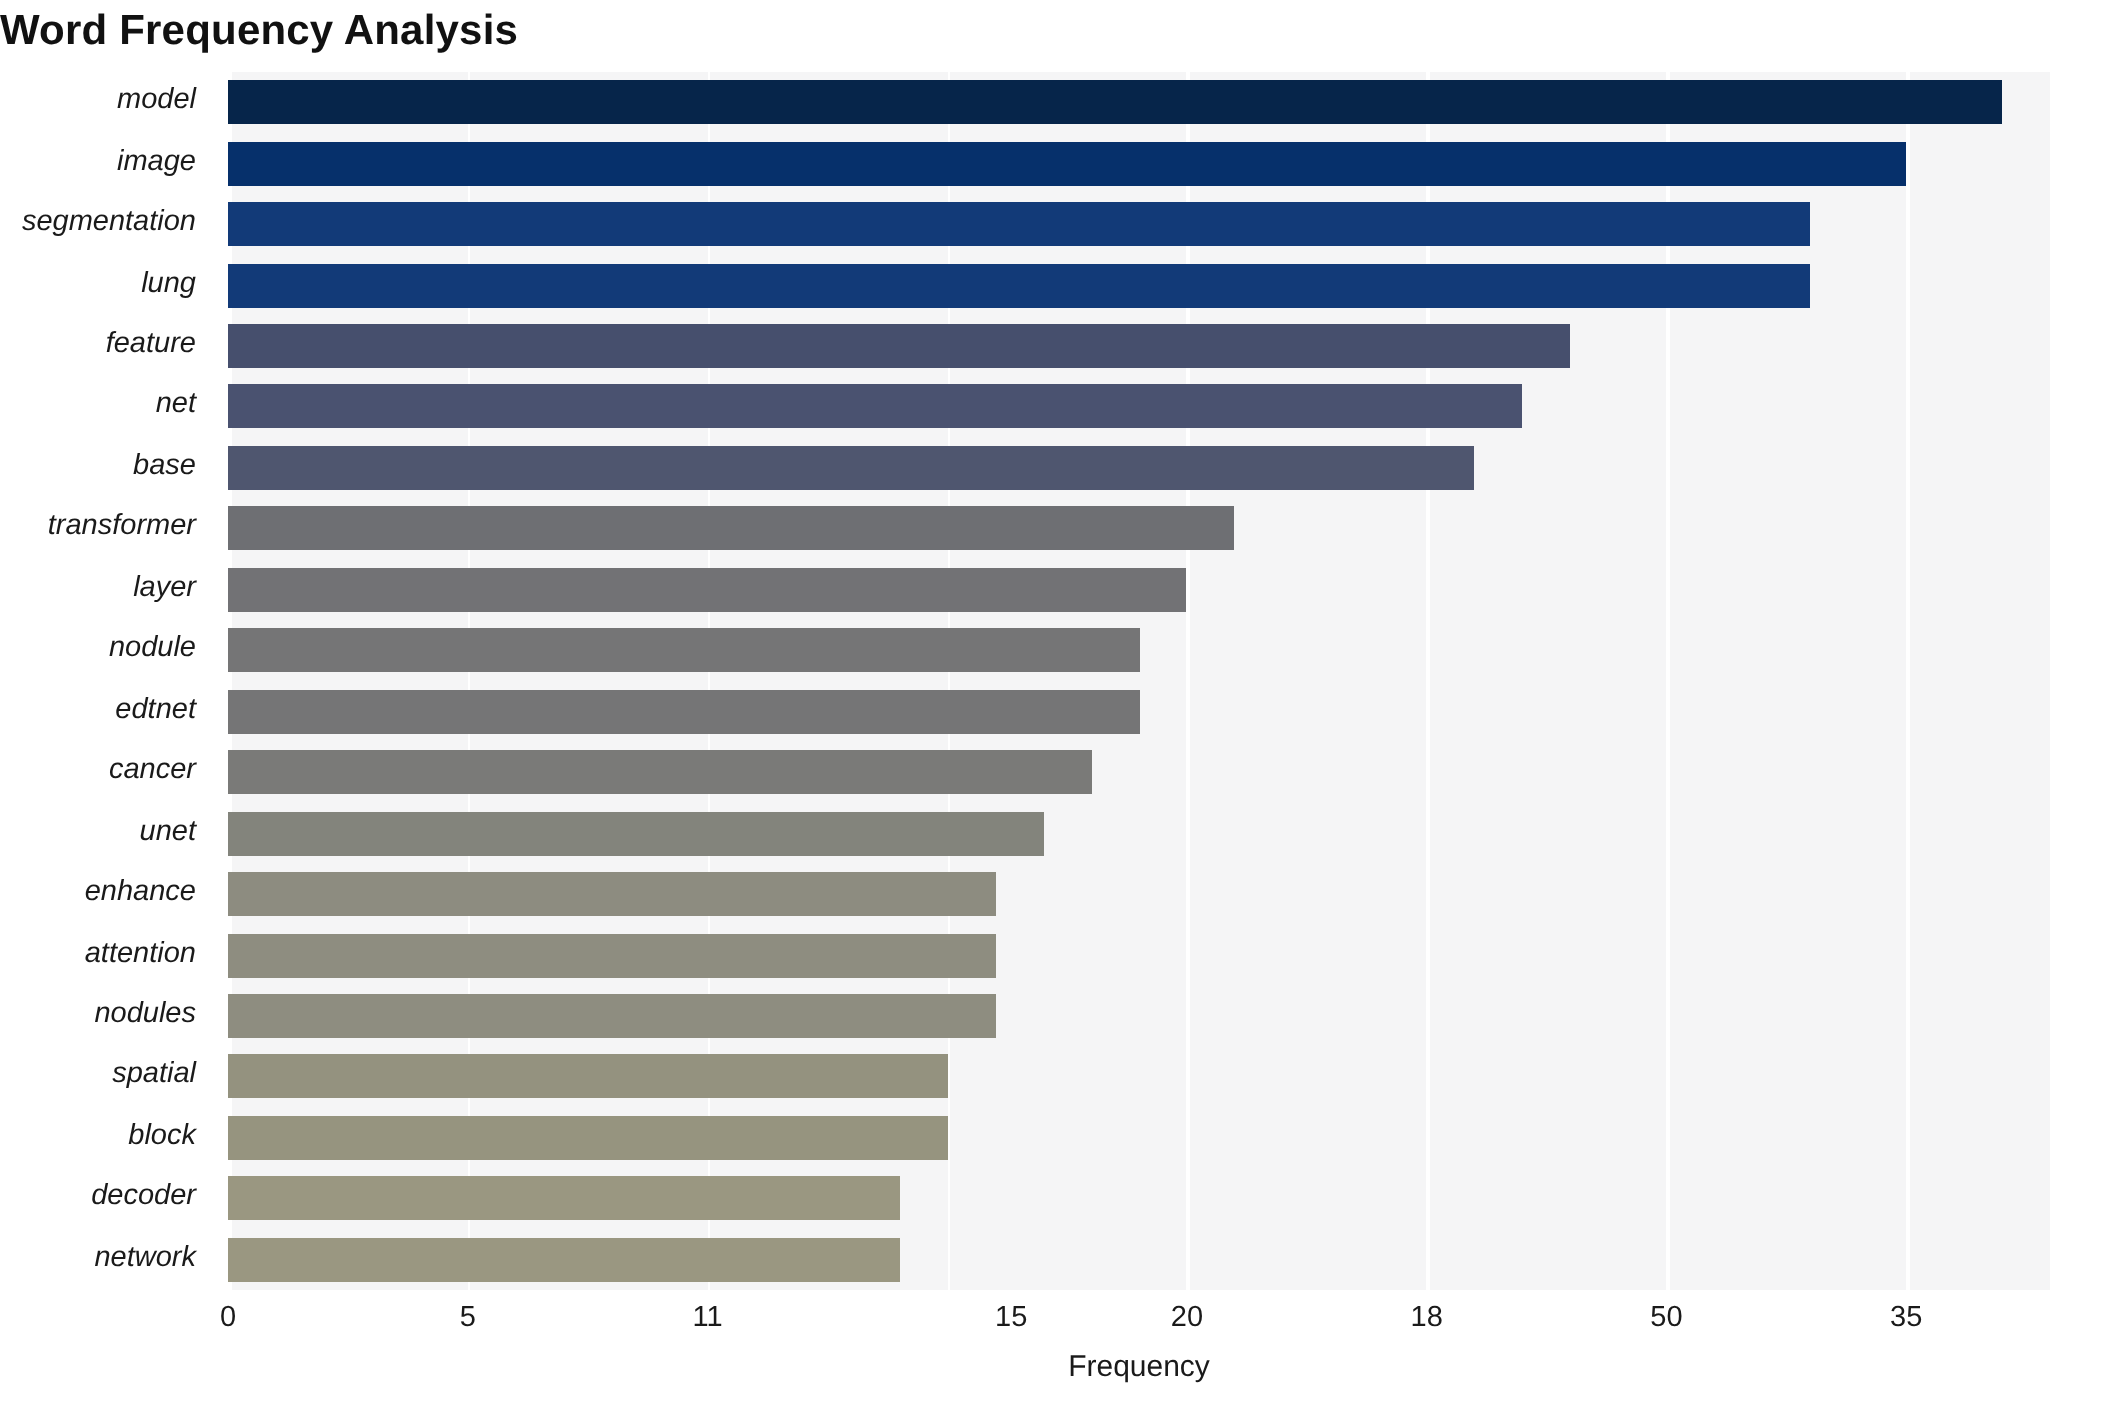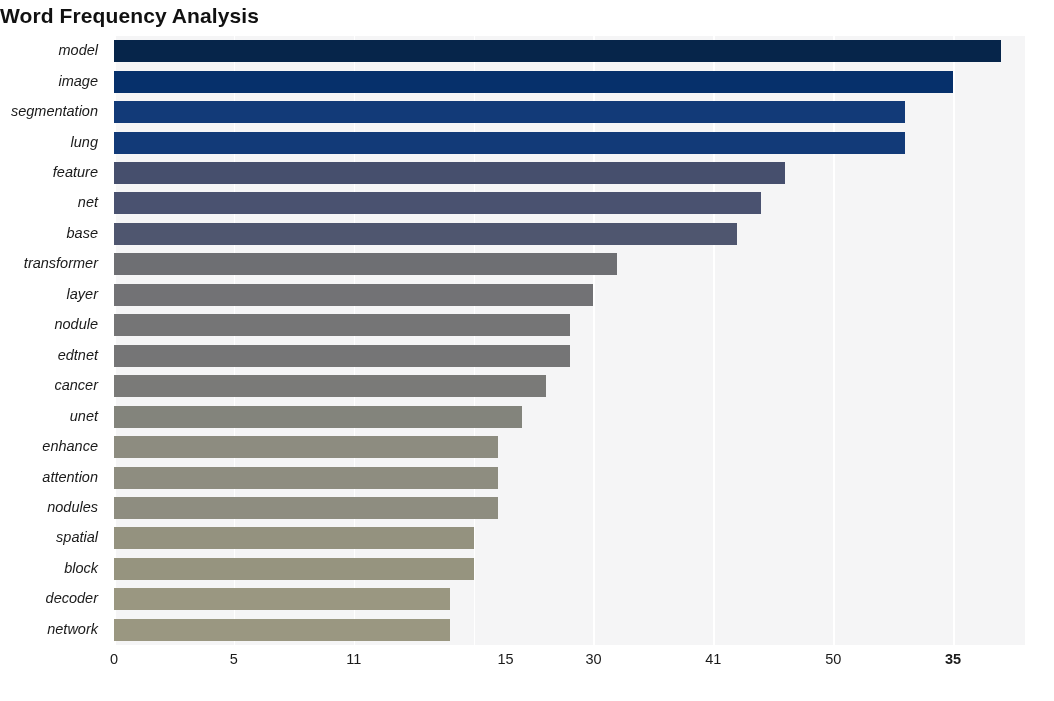--- a/index.html
+++ b/index.html
@@ -167,20 +167,21 @@
         <div class="bar" title="decoder: 14" style="width: 335.632px; height: 22px; top: 552.325px; background: rgb(154, 151, 129);"></div>
         <div class="bar" title="network: 14" style="width: 335.632px; height: 22px; top: 582.775px; background: rgb(154, 151, 129);"></div>
       </div>
   </div>
 
   <div id="x-axis">
       <div class="x-tick-label" style="left: 0px;">0</div>
       <div class="x-tick-label" style="left: 119.868px;">5</div>
       <div class="x-tick-label" style="left: 239.737px;">11</div>
       <div class="x-tick-label" style="left: 359.605px; margin-left: 32px;">15</div>
-      <div class="x-tick-label" style="left: 479.474px;">30</div>
-      <div class="x-tick-label" style="left: 599.342px;">41</div>
+      <div class="x-tick-label" style="left: 479.474px;">20</div>
+      <div class="x-tick-label" style="left: 599.342px;">18</div>
       <div class="x-tick-label" style="left: 719.211px;">50</div>
-      <div class="x-tick-label" style="left: 839.079px; font-weight: bold;">35</div>
+      <div class="x-tick-label" style="left: 839.079px;">35</div>
     </div>
 
+  <div id="x-axis-title">Frequency</div>
 
 </div>
 
 </body></html>

